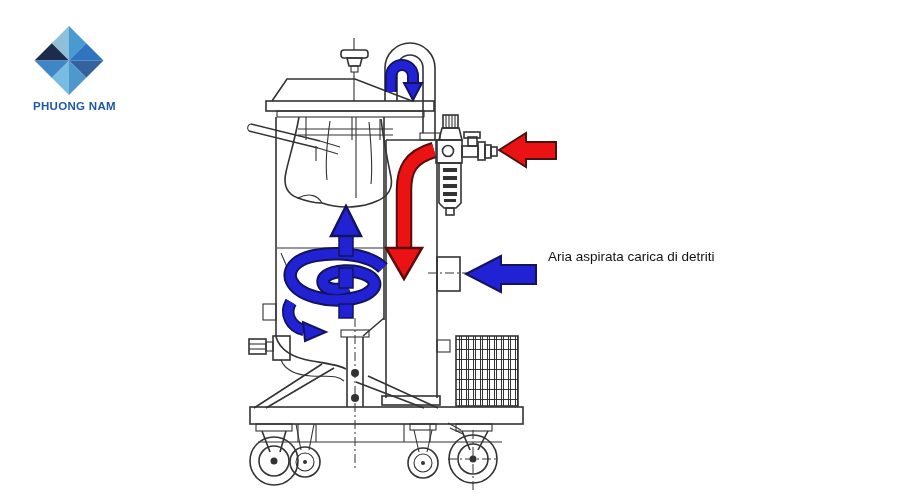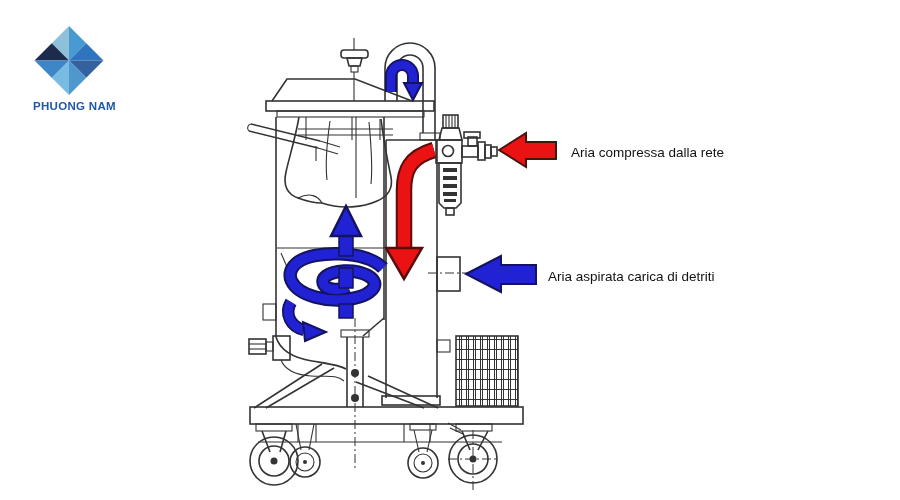--- a/index.html
+++ b/index.html
@@ -4,21 +4,21 @@
 <style>
   html,body{margin:0;padding:0;background:#fff;}
   .canvas{position:relative;width:900px;height:500px;background:#fff;overflow:hidden;
           font-family:"Liberation Sans",sans-serif;}
   .logo{position:absolute;left:33px;top:26px;width:72px;text-align:center;}
   .logo-text{margin-top:1px;font-size:11.5px;font-weight:bold;letter-spacing:.3px;
              color:var(--logo-text,#1f56a8);white-space:nowrap;}
   .machine{position:absolute;left:0;top:0;}
   .flow-label{position:absolute;font-size:13.5px;color:var(--label-text,#111);white-space:nowrap;}
   .lbl-red{left:571px;top:145px;}
-  .lbl-blue{left:548px;top:269px;}
+  .lbl-blue{left:548px;top:249px;}
   
   .la{stroke:var(--line,#333);fill:none;stroke-width:1.6px;}
   .lt{stroke:var(--line,#333);fill:none;stroke-width:1.1px;}
   .ld{fill:var(--line,#333);stroke:none;}
   .cl{stroke:var(--line,#333);fill:none;stroke-width:1px;stroke-dasharray:9 3 2 3;}
   
   .fb{fill:var(--flow-blue,#2022d4);}
   .fr{fill:var(--flow-red,#ea1212);}
   .sb{stroke:var(--flow-blue,#2022d4);fill:none;}
   .sr{stroke:var(--flow-red,#ea1212);fill:none;}
@@ -234,16 +234,15 @@
     </g>
 
     <g>
       <polygon class="fr" stroke="#47130f" stroke-width="2" points="499,150 526,133 526,142 556,142 556,159 526,159 526,167"></polygon>
     </g>
     <g>
       <polygon class="fb pob" stroke-width="2" points="466,274 501,256 501,265 536,265 536,284 501,284 501,292"></polygon>
     </g>
   </svg>
 
-  <div class="flow-label lbl-red">Aria compressa dalla rete</div>
   <div class="flow-label lbl-blue">Aria aspirata carica di detriti</div>
 
 </div>
 
 </body></html>

